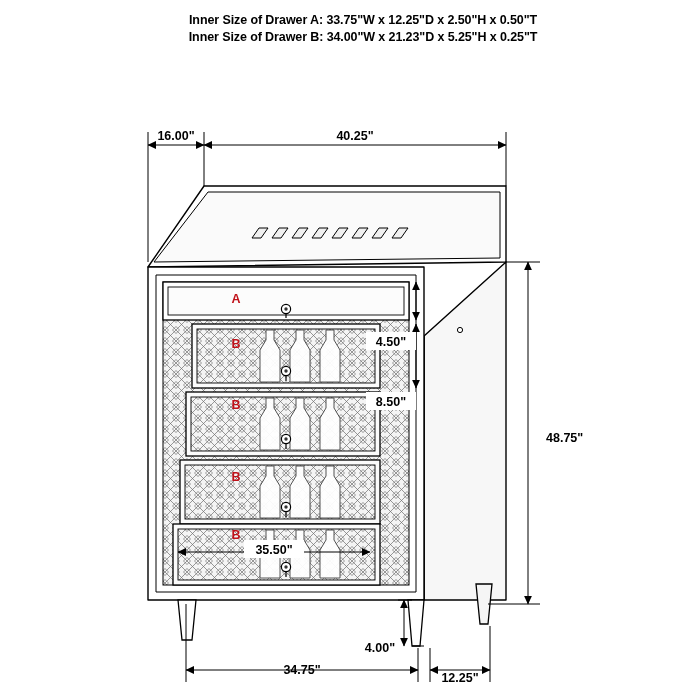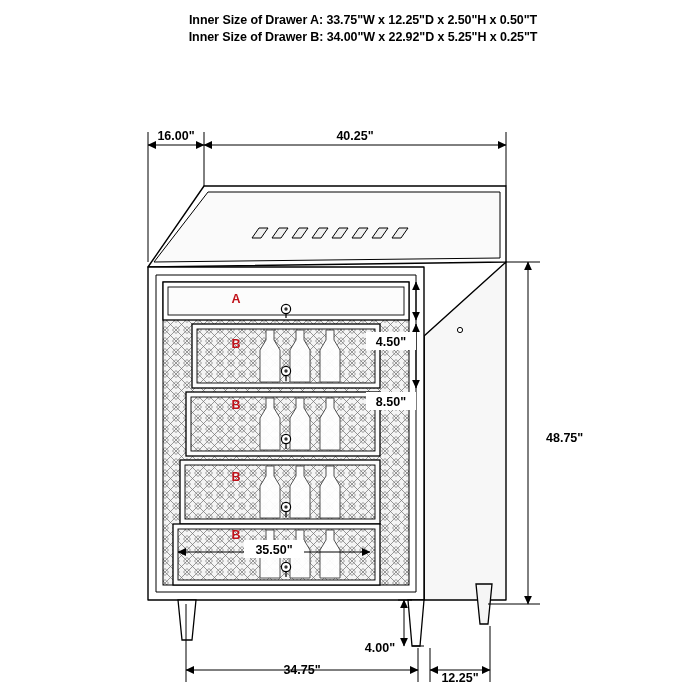--- a/index.html
+++ b/index.html
@@ -47,21 +47,21 @@
     fill: #c0121a;
   }
 </style>
 </head>
 <body>
 
 <div id="stage">
 
   <div class="hdr">
     <div>Inner Size of Drawer A: 33.75"W x 12.25"D x 2.50"H x 0.50"T</div>
-    <div>Inner Size of Drawer B: 34.00"W x 22.92"D x 5.25"H x 0.25"T</div>
+    <div>Inner Size of Drawer B: 34.00"W x 21.23"D x 5.25"H x 0.25"T</div>
   </div>
 
   <svg width="700" height="700" viewBox="0 0 700 700">
     <defs>
       <pattern id="lattice" width="11" height="11" patternUnits="userSpaceOnUse" patternTransform="rotate(0)">
         <rect width="11" height="11" fill="#f4f4f4"></rect>
         <path d="M -2 5.5 L 5.5 -2 M 0 11 L 11 0 M 5.5 13 L 13 5.5" stroke="#6f6f6f" stroke-width="0.7" fill="none"></path>
         <path d="M -2 5.5 L 5.5 13 M 0 0 L 11 11 M 5.5 -2 L 13 5.5" stroke="#6f6f6f" stroke-width="0.7" fill="none"></path>
       </pattern>
       <marker id="arrH" markerWidth="9" markerHeight="9" refX="8" refY="4.5" orient="auto">

